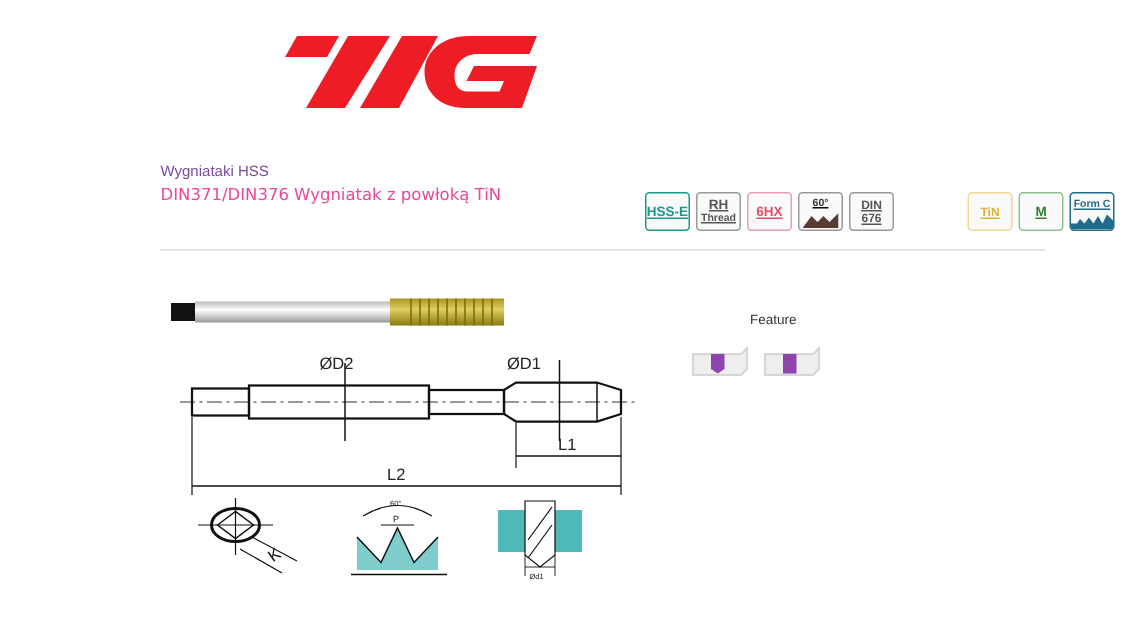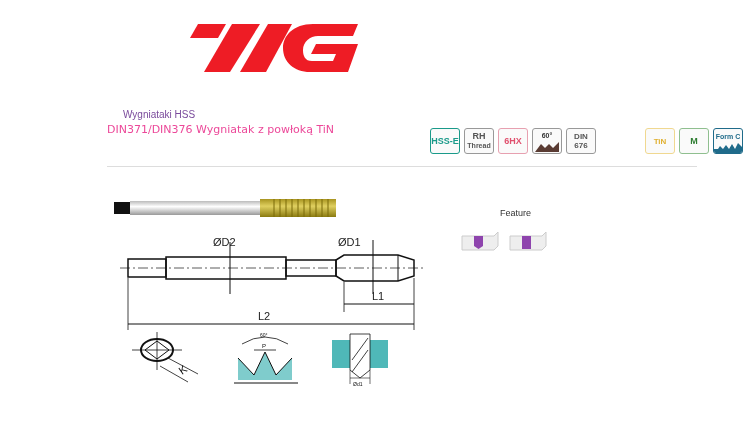--- a/index.html
+++ b/index.html
@@ -1,22 +1,22 @@
 <!DOCTYPE html>
 <html><head>
 <meta charset="utf-8">
 <style>
   html, body { margin:0; padding:0; background:#fff; }
   body { width:750px; height:421px; position:relative; overflow:hidden; font-family:"Liberation Sans", sans-serif; }
   .logo { position:absolute; left:188px; top:14px; width:180px; height:64px; }
-  .category { position:absolute; left:123px; top:109px; font-size:10px; color:#7a4b9c; }
+  .category { position:absolute; left:107px; top:109px; font-size:10px; color:#7a4b9c; }
   .title { position:absolute; left:107px; top:120px; width:290px; font-size:11px; line-height:20px; color:#ec4899; font-family:"DejaVu Sans", sans-serif; }
   .rule { position:absolute; left:107px; top:166px; width:590px; height:1px; background:#ddd; }
   .badges { position:absolute; left:430px; top:128px; display:flex; gap:4px; }
-  .badge { width:30px; height:26px; border:1px solid #999; border-radius:3px; background:#fafafa; display:flex; flex-direction:column; align-items:center; justify-content:center; font-weight:bold; font-size:9px; line-height:9px; box-sizing:border-box; position:relative; overflow:hidden; }
+  .badge { width:30px; height:26px; border:1px solid #999; border-radius:3px; background:#fafafa; display:flex; flex-direction:column; align-items:center; justify-content:center; font-weight:bold; font-size:9px; line-height:9px; box-sizing:border-box; position:relative; overflow:hidden;text-decoration:underline; }
   .badge.sm { font-size:7px; }
   .feature-label { position:absolute; left:460px; top:208px; font-size:9px; color:#333;padding-left:40px; }
   .feature-icons { position:absolute; left:460px; top:230px; display:flex; gap:8px; }
   .fi { width:40px; height:22px; position:relative; }
   svg { display:block; }
 </style>
 </head>
 <body>
 
 <div class="logo">

